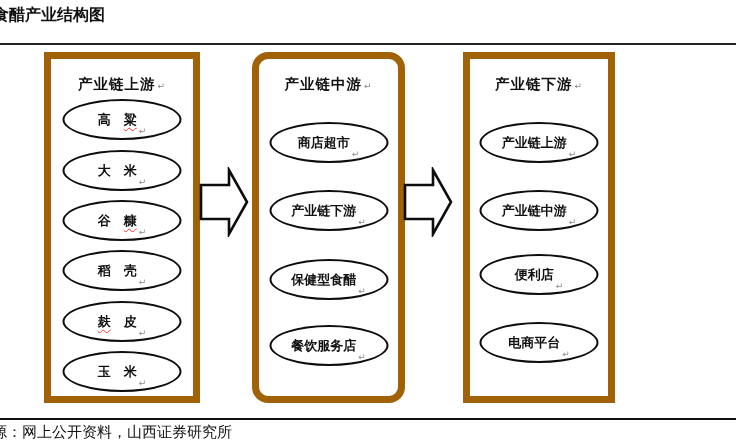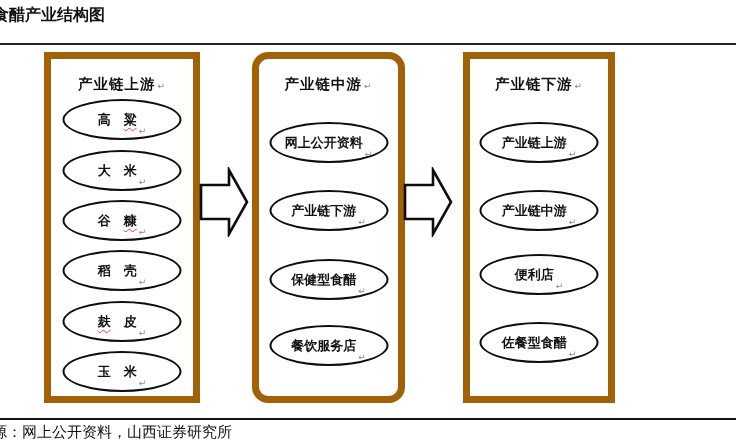--- a/index.html
+++ b/index.html
@@ -96,21 +96,21 @@
     </div>
 </div>
 
 <svg class="flow-arrow arrow1" viewBox="0 0 50 70" xmlns="http://www.w3.org/2000/svg">
   <polygon points="2,18 30,18 30,3 48,35 30,67 30,52 2,52" fill="#ffffff" stroke="#0d0d0d" stroke-width="2.6" stroke-linejoin="miter"></polygon>
 </svg>
 
 <div class="col col2">
   <div class="col-header"><span>产业链中游</span><span class="ret">↵</span></div>
   <div class="oval m0">
-      <span>网上公开资料</span>
+      <span>商店超市</span>
       <span class="mis"></span>
       <span class="ret">↵</span>
     </div>
   <div class="oval m1">
       <span>产业链下游</span>
       <span class="mis"></span>
       <span class="ret">↵</span>
     </div>
   <div class="oval m2">
       <span>保健型食醋</span>
@@ -139,20 +139,20 @@
       <span>产业链中游</span>
       <span class="mis"></span>
       <span class="ret">↵</span>
     </div>
   <div class="oval d2">
       <span>便利店</span>
       <span class="mis"></span>
       <span class="ret">↵</span>
     </div>
   <div class="oval d3">
-      <span>佐餐型食醋</span>
+      <span>电商平台</span>
       <span class="mis"></span>
       <span class="ret">↵</span>
     </div>
 </div>
 
 <div class="rule-bottom"></div>
 <div class="footer-source">源：网上公开资料，山西证券研究所</div>
 
 </body></html>

